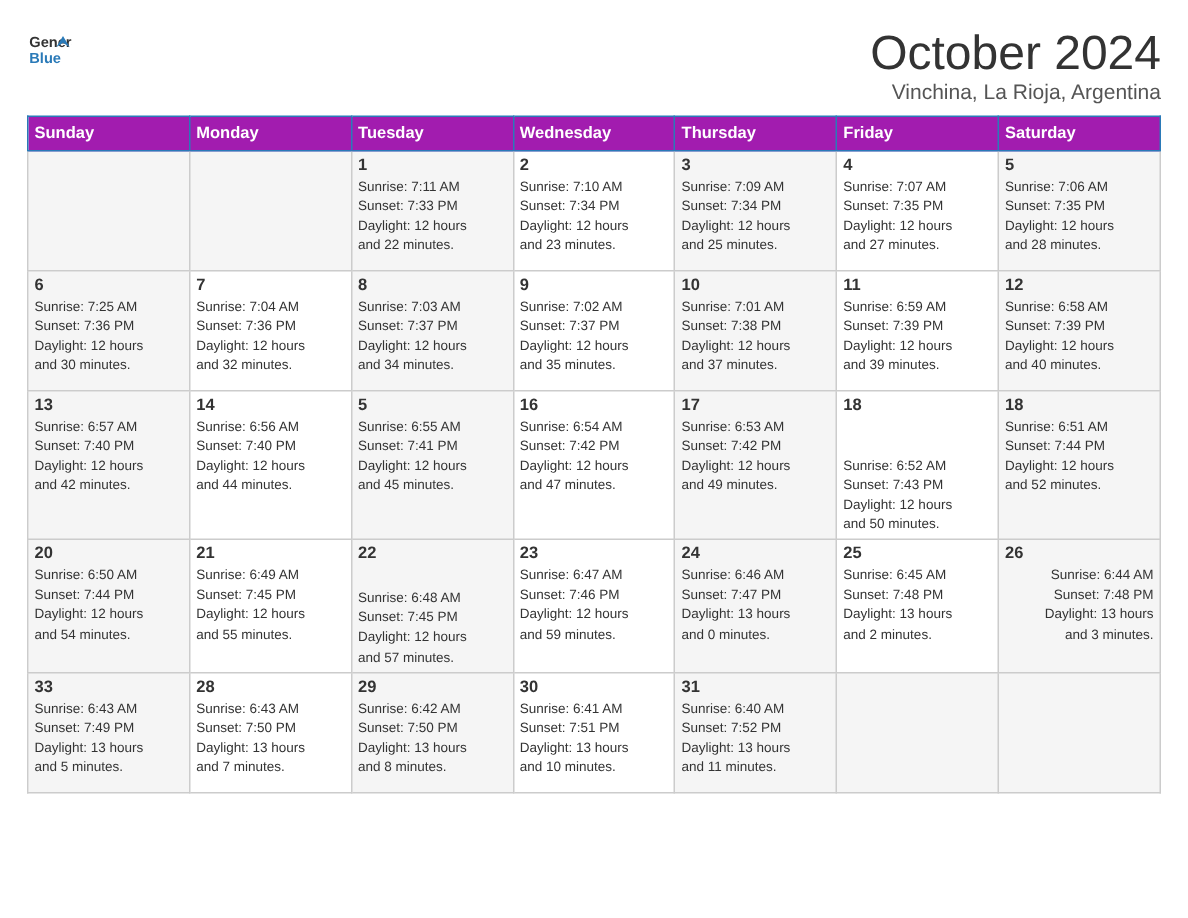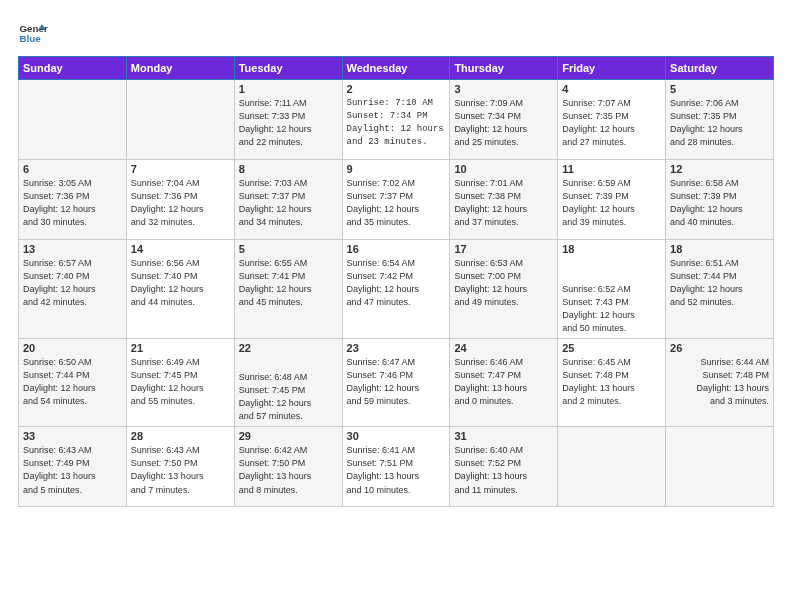--- a/index.html
+++ b/index.html
@@ -41,21 +41,21 @@
     .subtitle {
       font-size: 14px;
       color: #555;
     }
     table {
       width: 100%;
       border-collapse: collapse;
       table-layout: fixed;
     }
     th {
-      background-color: #6d28d9;
+      background-color: #a21caf;
       color: #fff;
       font-size: 11px;
       font-weight: bold;
       padding: 5px 4px;
       text-align: left;
       border: 1px solid #2a7ab8;
     }
     td {
       vertical-align: top;
       border: 1px solid #ccc;
@@ -107,20 +107,24 @@
 
 <div class="container">
   <div class="header-row">
     <div class="logo">
       <svg class="logo-icon" viewBox="0 0 40 40">
         <text x="2" y="18" font-size="13" font-weight="bold" fill="#333" font-family="Arial">General</text>
         <text x="2" y="32" font-size="13" font-weight="bold" fill="#2a7ab8" font-family="Arial">Blue</text>
         <polygon points="32,8 38,18 32,14 26,18" fill="#2a7ab8"></polygon>
       </svg>
     </div>
+    <div class="title-block">
+      <div class="month-title">October 2024</div>
+      <div class="subtitle">Vinchina, La Rioja, Argentina</div>
+    </div>
   </div>
 
   <table>
     <thead>
       <tr>
         <th>Sunday</th>
         <th>Monday</th>
         <th>Tuesday</th>
         <th>Wednesday</th>
         <th>Thursday</th>
@@ -134,21 +138,21 @@
           <td class="empty-cell"></td>
           <td>
             <span class="day-num">1</span>
             <div class="day-info" style="white-space: pre-line;">Sunrise: 7:11 AM
 Sunset: 7:33 PM
 Daylight: 12 hours
 and 22 minutes.</div>
           </td>
           <td>
             <span class="day-num">2</span>
-            <div class="day-info" style="white-space: pre-line; font-family: Liberation Mono, monospace;">Sunrise: 7:10 AM
+            <div class="day-info" style="white-space: pre-line;">Sunrise: 7:10 AM
 Sunset: 7:34 PM
 Daylight: 12 hours
 and 23 minutes.</div>
           </td>
           <td>
             <span class="day-num">3</span>
             <div class="day-info" style="white-space: pre-line;">Sunrise: 7:09 AM
 Sunset: 7:34 PM
 Daylight: 12 hours
 and 25 minutes.</div>
@@ -164,21 +168,21 @@
             <span class="day-num">5</span>
             <div class="day-info" style="white-space: pre-line;">Sunrise: 7:06 AM
 Sunset: 7:35 PM
 Daylight: 12 hours
 and 28 minutes.</div>
           </td>
         </tr>
         <tr>
           <td>
             <span class="day-num">6</span>
-            <div class="day-info" style="white-space: pre-line;">Sunrise: 3:05 AM
+            <div class="day-info" style="white-space: pre-line;">Sunrise: 7:25 AM
 Sunset: 7:36 PM
 Daylight: 12 hours
 and 30 minutes.</div>
           </td>
           <td>
             <span class="day-num">7</span>
             <div class="day-info" style="white-space: pre-line;">Sunrise: 7:04 AM
 Sunset: 7:36 PM
 Daylight: 12 hours
 and 32 minutes.</div>
@@ -244,21 +248,21 @@
           <td>
             <span class="day-num">16</span>
             <div class="day-info" style="white-space: pre-line;">Sunrise: 6:54 AM
 Sunset: 7:42 PM
 Daylight: 12 hours
 and 47 minutes.</div>
           </td>
           <td>
             <span class="day-num">17</span>
             <div class="day-info" style="white-space: pre-line;">Sunrise: 6:53 AM
-Sunset: 7:00 PM
+Sunset: 7:42 PM
 Daylight: 12 hours
 and 49 minutes.</div>
           </td>
           <td>
             <span class="day-num">18</span>
             <div class="day-info" style="white-space: pre-line; margin-top: 28px;">Sunrise: 6:52 AM
 Sunset: 7:43 PM
 Daylight: 12 hours
 and 50 minutes.</div>
           </td>

